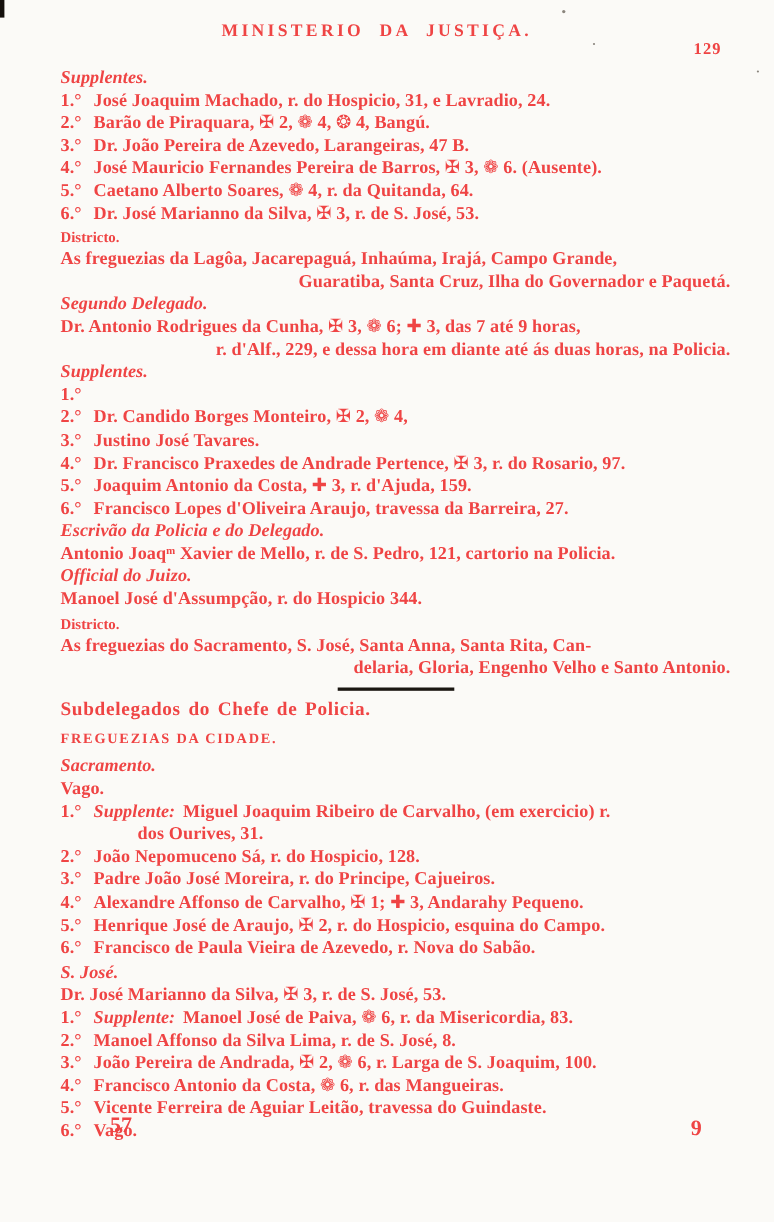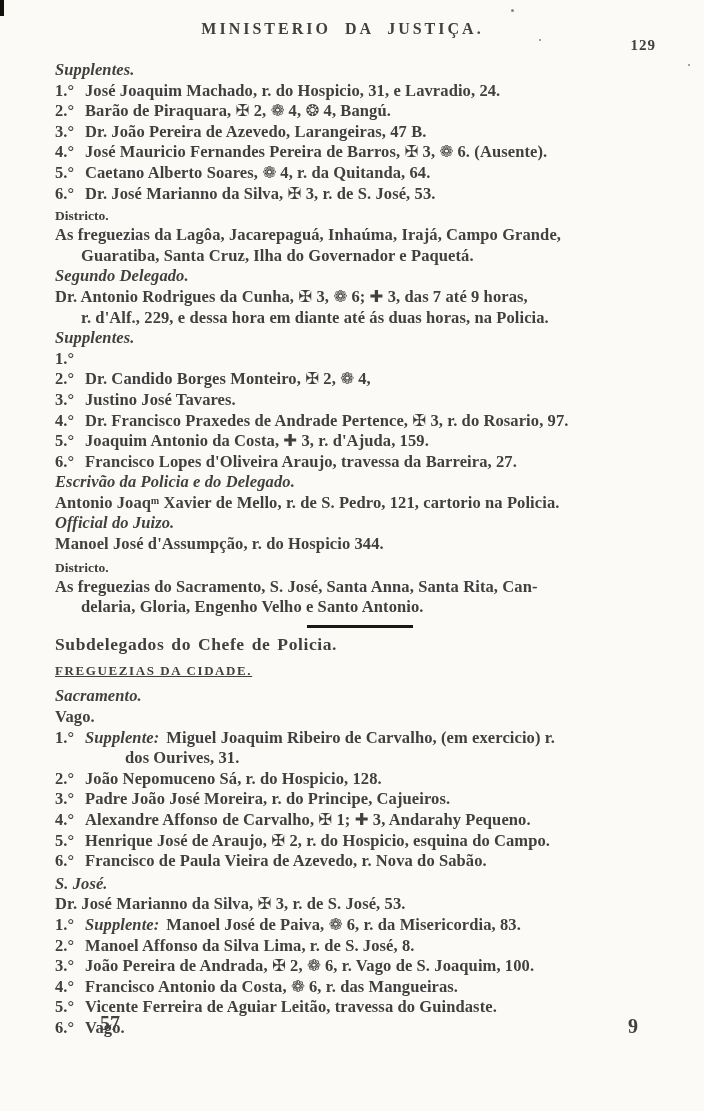--- a/index.html
+++ b/index.html
@@ -1,34 +1,34 @@
 <!DOCTYPE html>
 <html><head>
 <meta charset="utf-8">
 <style>
   html,body{margin:0;padding:0;background:#e8e6e2;}
   .page{
     position:relative;width:704px;height:1111px;margin:0 auto;
-    background:#fbfaf7;color:#404040;overflow:hidden;
+    background:#fbfaf7;color:#ef4444;overflow:hidden;
     font-family:"Liberation Serif","DejaVu Serif","DejaVu Sans",serif;
     font-weight:700;
   }
   .content{position:absolute;left:55px;top:14px;width:609px;}
   .t{font-size:16.5px;line-height:20.6px;letter-spacing:0.1px;}
   .c{text-align:left;}
   .it{font-style:italic;}
   .small{font-size:13.5px;line-height:19px;}
   .caps{font-size:13px;line-height:18px;letter-spacing:1.6px;}
   .item{display:flex;}
   .num{flex:0 0 30px;}
   .lbl{font-style:italic;margin-right:7px;}
-  .cont{margin-left:26px;}
+  .cont{margin-left:42px;text-align:right;}
   .cont2{margin-left:70px;}
   .mt2{margin-top:2px;}.mt3{margin-top:3px;}.mt6{margin-top:6px;}
-  .mt8{margin-top:8px;text-decoration:underline;}.mt16{margin-top:16px;}
+  .mt8{margin-top:8px;}.mt16{margin-top:16px;}
   .pagehead{position:relative;height:24px;margin-top:6px;}
   .pagehead .title{
     position:absolute;left:0;width:100%;text-align:center;
     font-size:16px;letter-spacing:3px;word-spacing:7px;
     transform:translateX(-17px);
   }
   .pagehead .pageno{position:absolute;right:8px;top:17px;font-size:15px;letter-spacing:1px;}
   .rule{width:106px;height:3px;background:#1b1712;margin:7px auto 6px auto;}
   .subdelegados{font-size:17.5px;letter-spacing:0.6px;word-spacing:2px;margin-top:4px;}
   .footer-num{position:absolute;font-size:20px;}
@@ -165,21 +165,21 @@
     <div class="t item">
       <span class="num">1.°</span>
       <span><span class="lbl">Supplente:</span><span>Manoel José de Paiva, ❁ 6, r. da Misericordia, 83.</span></span>
     </div>
     <div class="t item">
       <span class="num">2.°</span>
       <span>Manoel Affonso da Silva Lima, r. de S. José, 8.</span>
     </div>
     <div class="t item">
       <span class="num">3.°</span>
-      <span>João Pereira de Andrada, ✠ 2, ❁ 6, r. Vago de S. Joaquim, 100.</span>
+      <span>João Pereira de Andrada, ✠ 2, ❁ 6, r. Larga de S. Joaquim, 100.</span>
     </div>
     <div class="t item">
       <span class="num">4.°</span>
       <span>Francisco Antonio da Costa, ❁ 6, r. das Mangueiras.</span>
     </div>
     <div class="t item">
       <span class="num">5.°</span>
       <span>Vicente Ferreira de Aguiar Leitão, travessa do Guindaste.</span>
     </div>
     <div class="t item">

